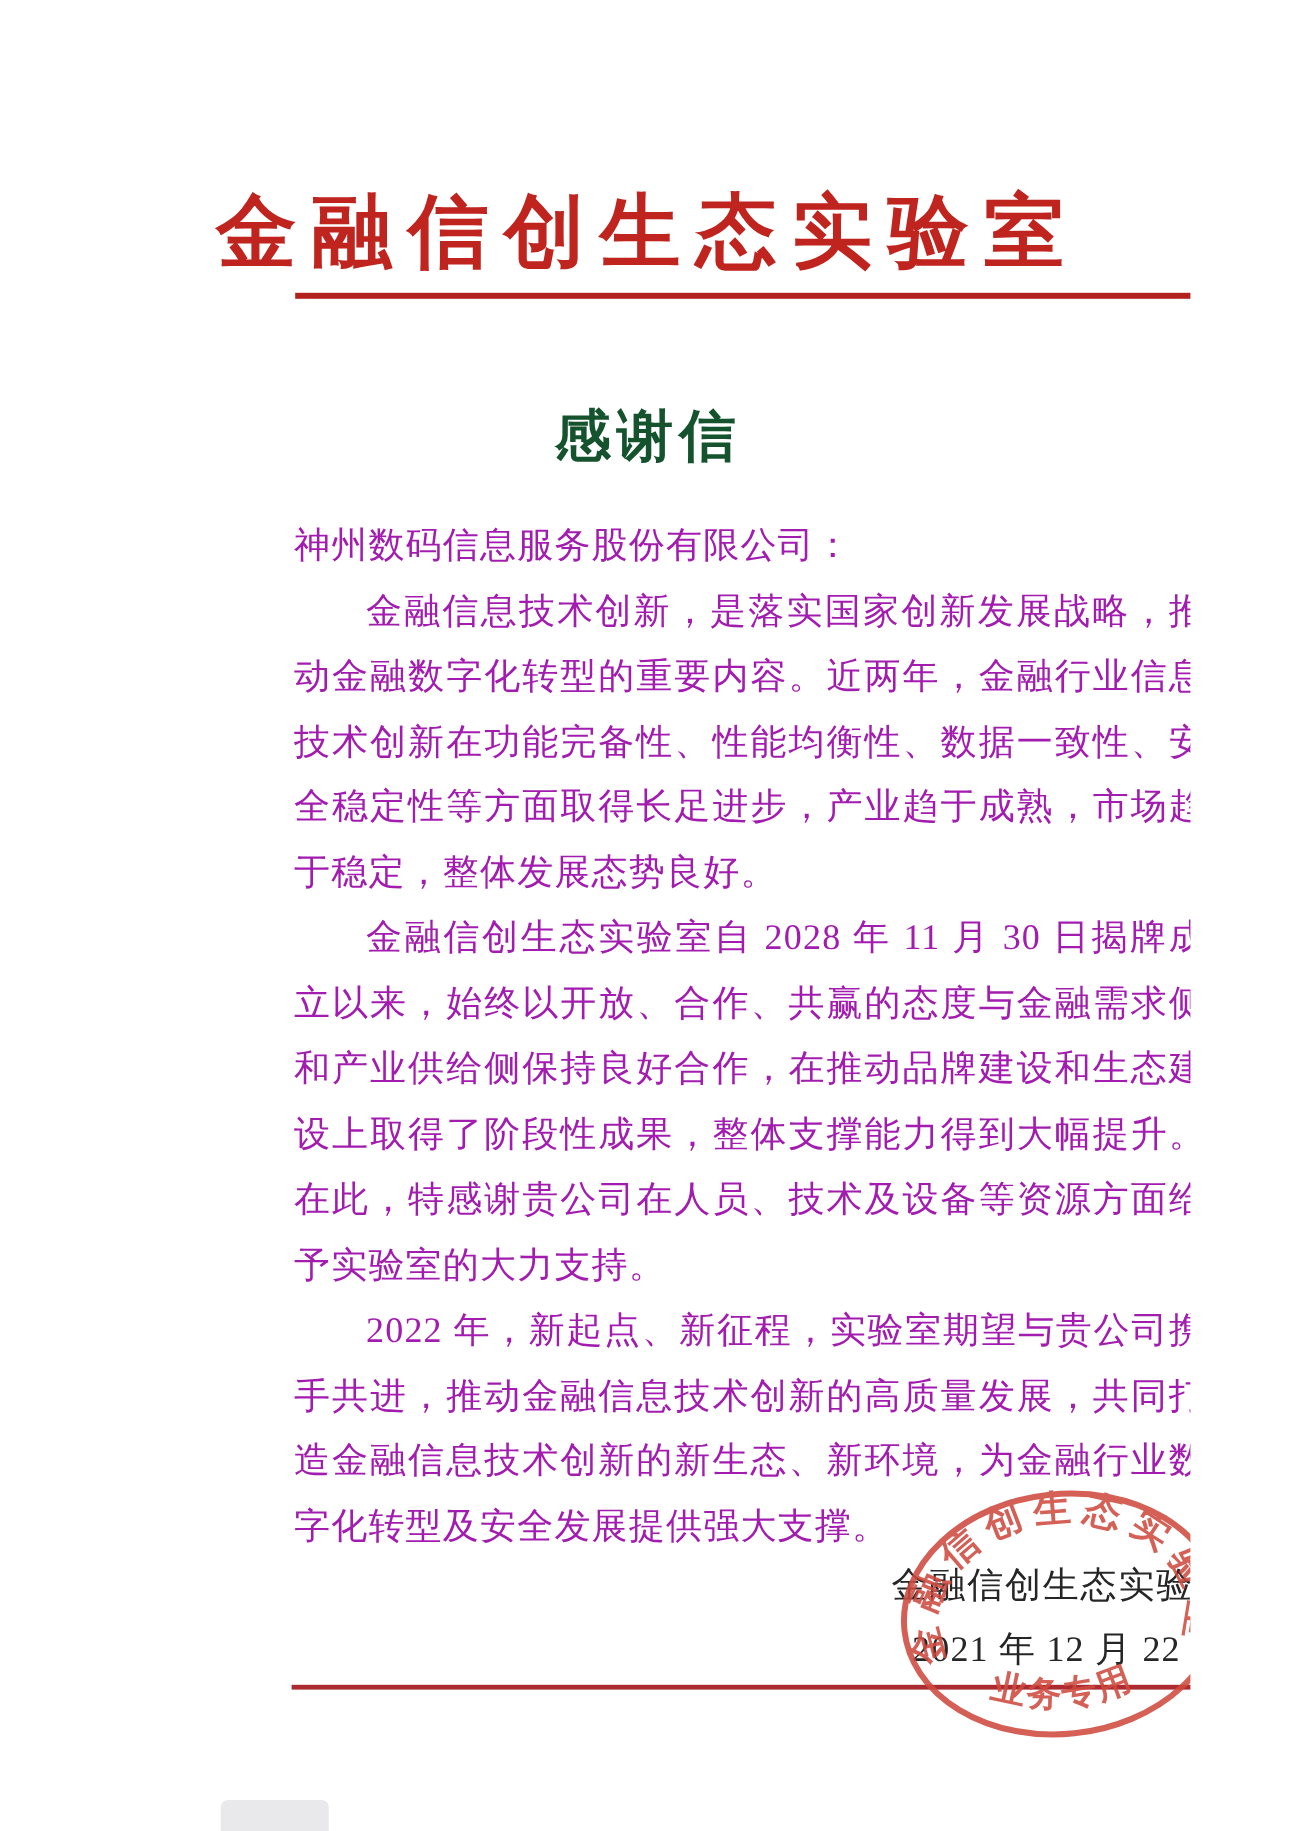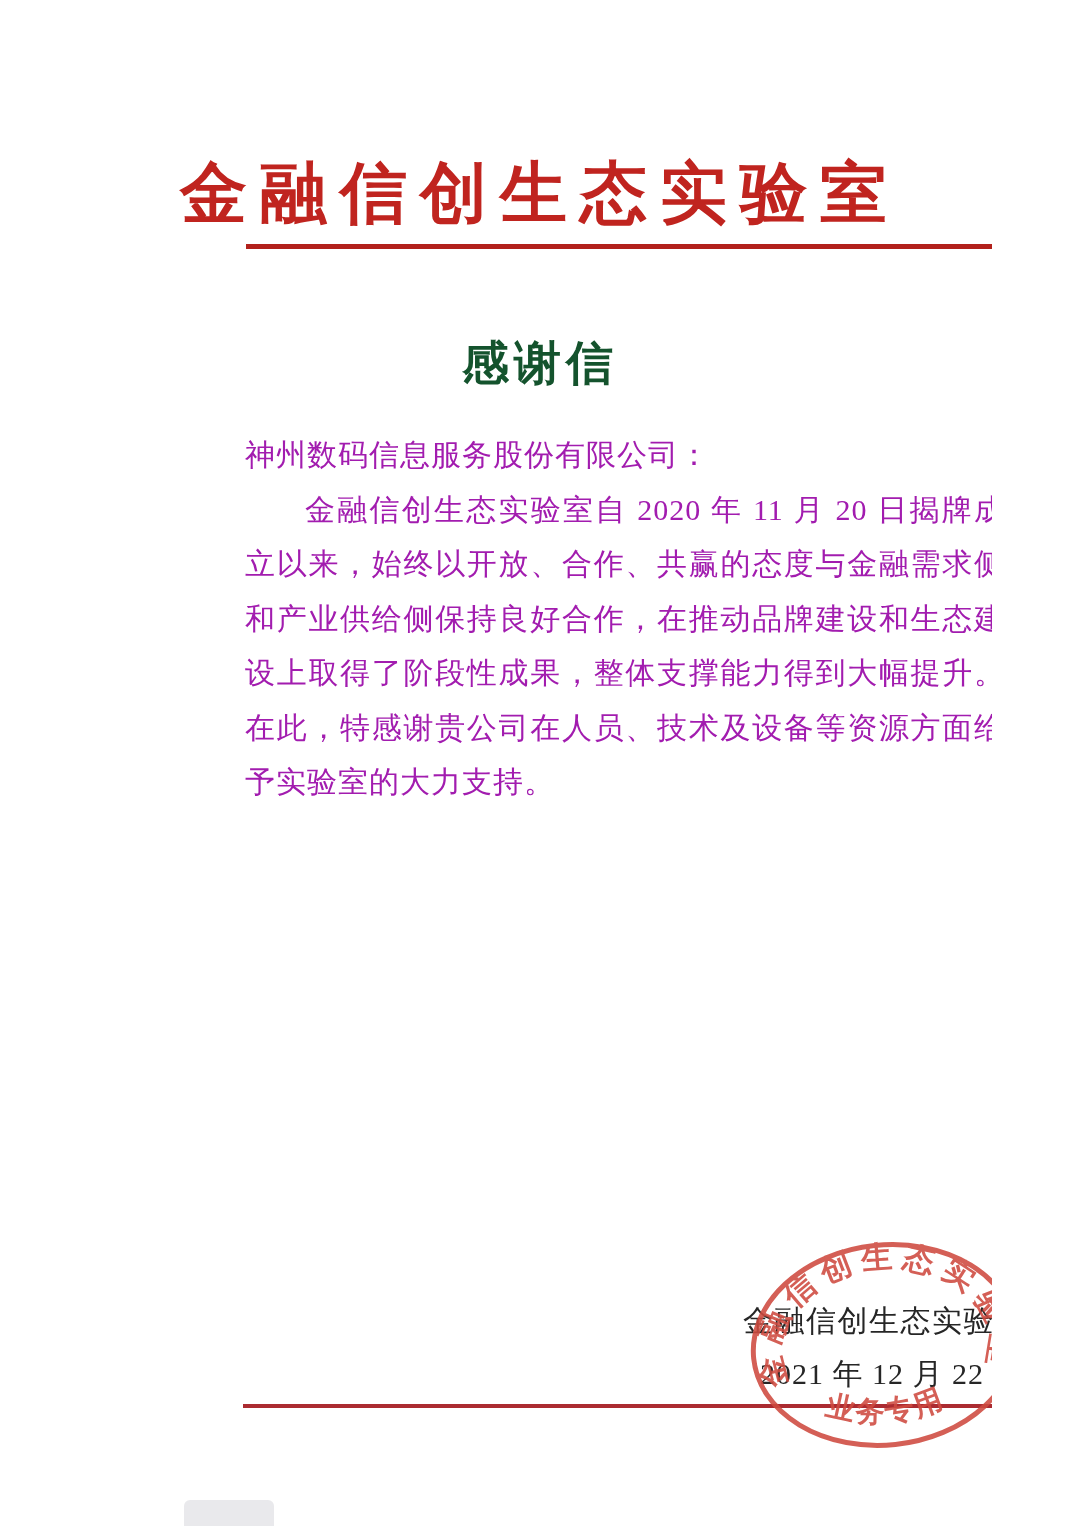--- a/index.html
+++ b/index.html
@@ -141,21 +141,23 @@
 
 <div class="page">
 
   <div class="letterhead-title">金融信创生态实验室</div>
   <div class="letterhead-rule"></div>
 
   <div class="doc-title">感谢信</div>
 
   <div class="body-text">
     <p class="salutation">神州数码信息服务股份有限公司：</p>
-    <p>金融信创生态实验室自 2020 年 11 月 20 日揭牌成立以来，始终以开放、合作、共赢的态度与金融需求侧和产业供给侧保持良好合作，在推动品牌建设和生态建设上取得了阶段性成果，整体支撑能力得到大幅提升。在此，特感谢贵公司在人员、技术及设备等资源方面给予实验室的大力支持。</p>
+    <p>金融信息技术创新，是落实国家创新发展战略，推动金融数字化转型的重要内容。近两年，金融行业信息技术创新在功能完备性、性能均衡性、数据一致性、安全稳定性等方面取得长足进步，产业趋于成熟，市场趋于稳定，整体发展态势良好。</p>
+    <p>金融信创生态实验室自 2028 年 11 月 30 日揭牌成立以来，始终以开放、合作、共赢的态度与金融需求侧和产业供给侧保持良好合作，在推动品牌建设和生态建设上取得了阶段性成果，整体支撑能力得到大幅提升。在此，特感谢贵公司在人员、技术及设备等资源方面给予实验室的大力支持。</p>
+    <p>2022 年，新起点、新征程，实验室期望与贵公司携手共进，推动金融信息技术创新的高质量发展，共同打造金融信息技术创新的新生态、新环境，为金融行业数字化转型及安全发展提供强大支撑。</p>
   </div>
 
   <div class="sig-org">金融信创生态实验室</div>
   <div class="sig-date">2021 年 12 月 22 日</div>
 
   <div class="footer-rule"></div>
 
   <div class="seal">
     <svg viewBox="0 0 278 214" xmlns="http://www.w3.org/2000/svg">
       <ellipse cx="139" cy="107" rx="132" ry="100" fill="none" stroke="#cf4a3f" stroke-width="5"></ellipse>

